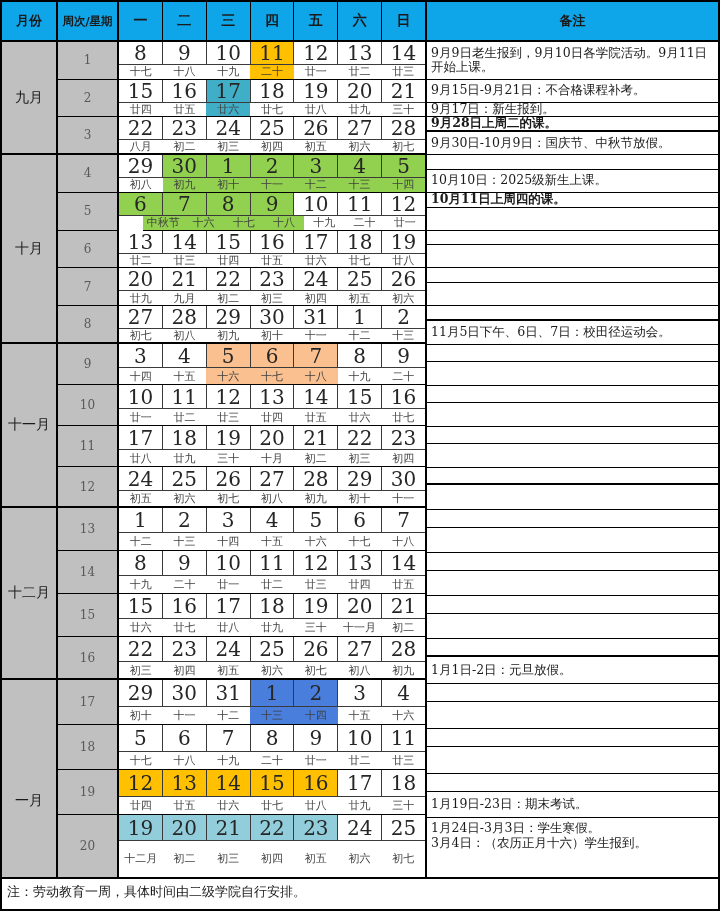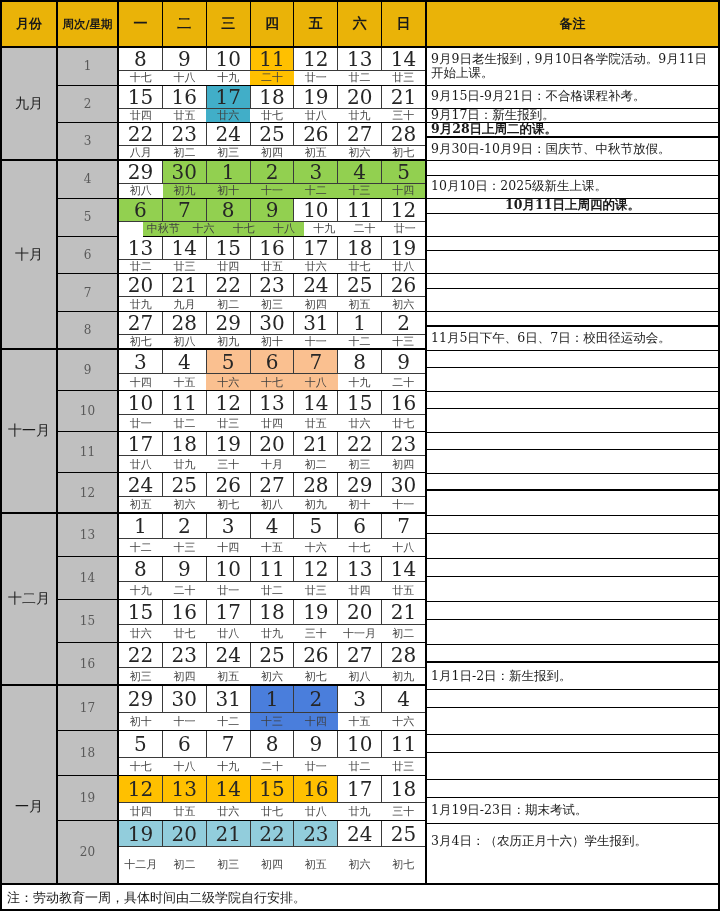--- a/index.html
+++ b/index.html
@@ -2,21 +2,21 @@
 <html><head>
 <meta charset="utf-8">
 <style>
   *{margin:0;padding:0;box-sizing:border-box}
   html,body{background:#fff}
   body{width:720px;height:911px;overflow:hidden}
   .sheet{width:720px;height:911px;border:2px solid #000;background:#fff;
          font-family:"DejaVu Serif","Liberation Serif",serif;color:#1a1a1a;
          display:flex;flex-direction:column}
   
-  .hrow{display:flex;height:46px;border-bottom:2px solid #000;background:#eab308;
+  .hrow{display:flex;height:40px;border-bottom:2px solid #000;background:#0ea5e9;
         font-weight:bold;font-size:13px;flex:0 0 auto}
   .hcell{display:flex;align-items:center;justify-content:center}
   .hc-month{width:56px;border-right:2px solid #000}
   .hc-week{width:61px;border-right:2px solid #000;font-size:11.5px}
   .hc-days{width:306px;display:flex}
   .hc-day{flex:1;display:flex;align-items:center;justify-content:center;
           border-right:1px solid #000;font-size:14px}
   .hc-day:last-child{border-right:none}
   .hc-notes{width:293px;border-left:2px solid #000}
   
@@ -472,21 +472,21 @@
         <div class="ncell bold msep" style="height: 14.7px;">
           <div class="nline">9月28日上周二的课。</div>
         </div>
         <div class="ncell" style="height: 23px;">
           <div class="nline">9月30日-10月9日：国庆节、中秋节放假。</div>
         </div>
         <div class="ncell" style="height: 14.8px;"></div>
         <div class="ncell" style="height: 23px;">
           <div class="nline">10月10日：2025级新生上课。</div>
         </div>
-        <div class="ncell bold" style="height: 14.8px; text-align: center;">
+        <div class="ncell bold" style="height: 14.8px;">
           <div class="nline">10月11日上周四的课。</div>
         </div>
         <div class="ncell" style="height: 23px;"></div>
         <div class="ncell" style="height: 14.8px;"></div>
         <div class="ncell" style="height: 23px;"></div>
         <div class="ncell" style="height: 14.8px;"></div>
         <div class="ncell" style="height: 23px;"></div>
         <div class="ncell msep" style="height: 14.8px;"></div>
         <div class="ncell" style="height: 24px;">
           <div class="nline">11月5日下午、6日、7日：校田径运动会。</div>
@@ -500,31 +500,32 @@
         <div class="ncell msep" style="height: 17px;"></div>
         <div class="ncell" style="height: 25px;"></div>
         <div class="ncell" style="height: 18px;"></div>
         <div class="ncell" style="height: 25px;"></div>
         <div class="ncell" style="height: 18px;"></div>
         <div class="ncell" style="height: 25px;"></div>
         <div class="ncell" style="height: 18px;"></div>
         <div class="ncell" style="height: 25px;"></div>
         <div class="ncell msep" style="height: 18px;"></div>
         <div class="ncell" style="height: 27px;">
-          <div class="nline">1月1日-2日：新生报到。</div>
+          <div class="nline">1月1日-2日：元旦放假。</div>
         </div>
         <div class="ncell" style="height: 18px;"></div>
         <div class="ncell" style="height: 27px;"></div>
         <div class="ncell" style="height: 18px;"></div>
         <div class="ncell" style="height: 27px;"></div>
         <div class="ncell" style="height: 18px;"></div>
         <div class="ncell" style="height: 26px;">
           <div class="nline">1月19日-23日：期末考试。</div>
         </div>
         <div class="ncell msep" style="height: 35px; border-bottom: none;">
+          <div class="nline">1月24日-3月3日：学生寒假。</div>
           <div class="nline">3月4日：（农历正月十六）学生报到。</div>
         </div>
       </div>
   </div>
 
   <div class="tfoot">
     <div class="fline1">注：劳动教育一周，具体时间由二级学院自行安排。</div>
   </div>
 </div>
 

